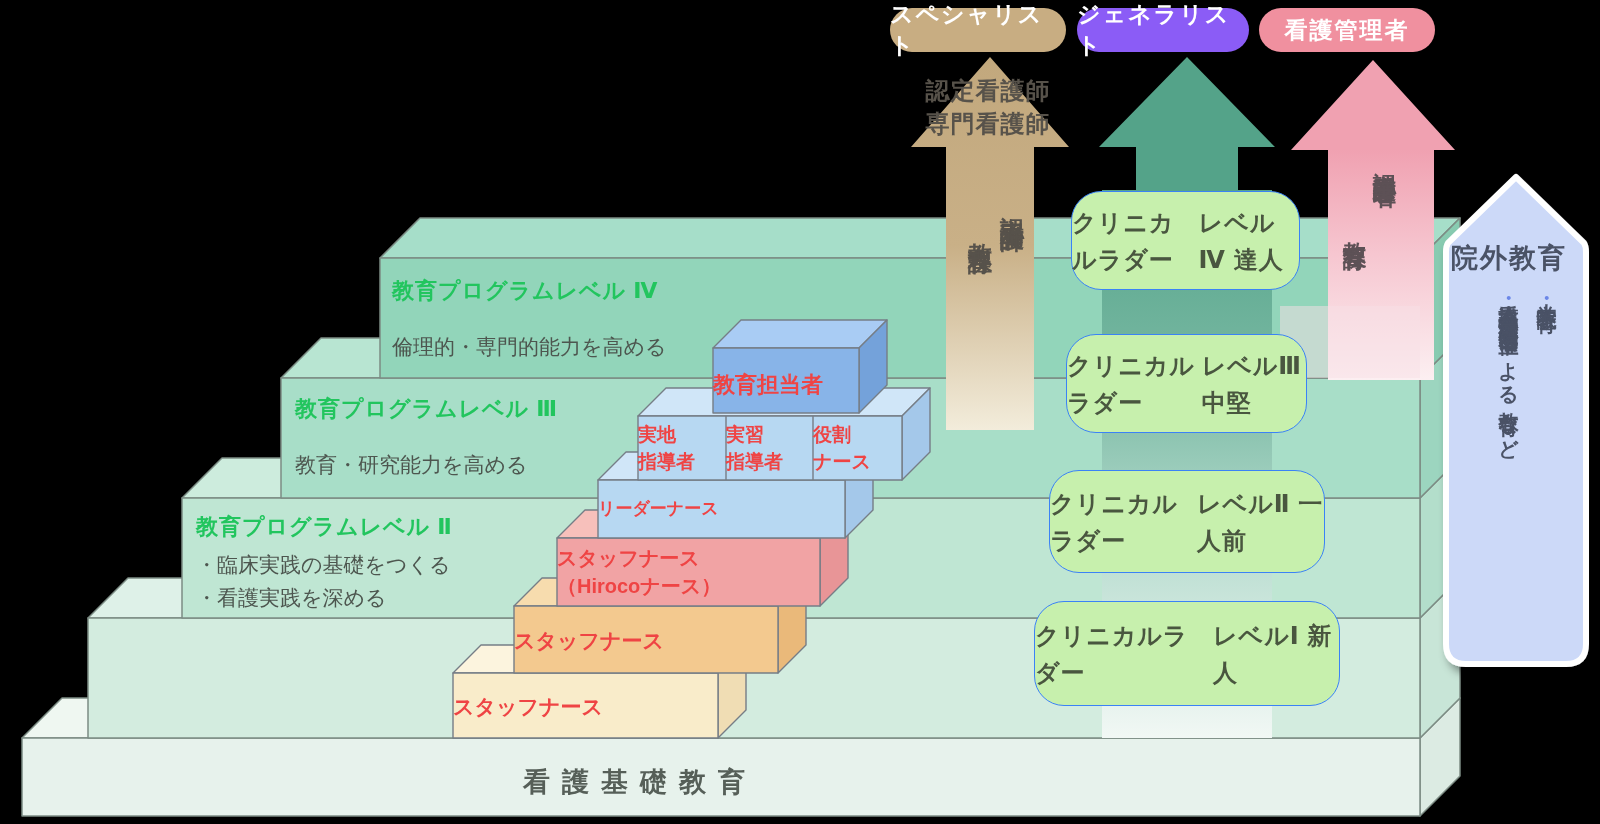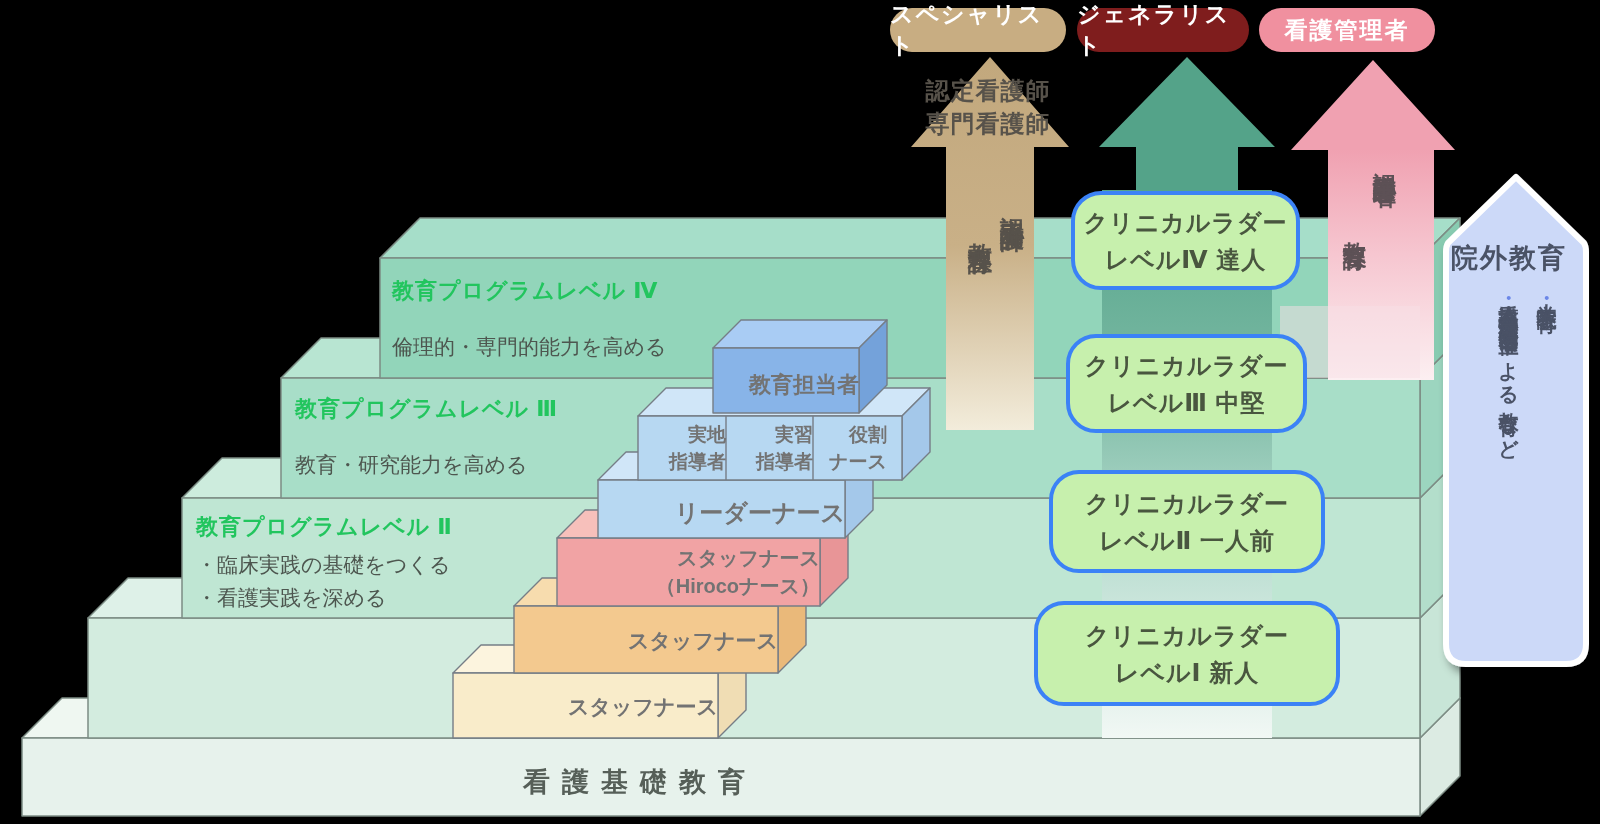--- a/index.html
+++ b/index.html
@@ -15,28 +15,28 @@
     position:absolute;height:44px;border-radius:23px;color:#fff;
     display:flex;align-items:center;justify-content:center;
     font-size:23px;font-weight:bold;letter-spacing:2px;
   }
   
   .step-label{position:absolute;color:#48524b;}
   .step-title{font-size:22px;font-weight:bold;letter-spacing:1px;color:#22c55e;}
   .step-line{font-size:21px;line-height:33px;color:#4d564f;margin-top:24px;}
   
   .ladder-box{
-    position:absolute;background:#c7f0ad;border:4px solid #3b82f6;border-radius:30px;
-    display:flex;flex-direction:column;align-items:center;justify-content:center;
+    position:absolute;background:#c7f0ad;border:1px solid #3b82f6;border-radius:30px;
+    display:flex;align-items:center;justify-content:center;
     color:#49563f;font-size:24px;font-weight:bold;line-height:37px;letter-spacing:1px;
     box-sizing:border-box;
   }
   
   .block-label{
-    position:absolute;text-align:right;color:#737373;font-weight:bold;
+    position:absolute;text-align:left;color:#ef4444;font-weight:bold;
   }
   
   .vtext{
     position:absolute;writing-mode:vertical-rl;text-orientation:mixed;
     font-weight:bold;
   }
   .tan-v{color:#57524b;font-size:24px;letter-spacing:3px;}
   .pink-v{color:#5d5156;font-size:23px;letter-spacing:2px;}
   
   .head-caption{
@@ -144,21 +144,21 @@
 
       <polygon points="713,348 741,320 887,320 859,348" fill="#a9ccf4"></polygon>
       <polygon points="859,348 887,320 887,385 859,413" fill="#74a2da"></polygon>
       <rect x="713" y="348" width="146" height="65" fill="#88b4e8"></rect>
     </g>
 
     <path d="M 1516 177 L 1584 243 Q 1586 246 1586 252 L 1586 644 Q 1586 664 1566 664 L 1466 664 Q 1446 664 1446 644 L 1446 252 Q 1446 246 1448 243 Z" fill="#ccd9f8" stroke="#ffffff" stroke-width="6" stroke-linejoin="round" filter="url(#softShadow)"></path>
   </svg>
 
   <div class="pill" style="left:890px;top:8px;width:176px;background:#c8ad82;">スペシャリスト</div>
-  <div class="pill" style="left:1077px;top:8px;width:172px;background:#7f1d1d;">ジェネラリスト</div>
+  <div class="pill" style="left:1077px;top:8px;width:172px;background:#8b5cf6;">ジェネラリスト</div>
   <div class="pill" style="left:1259px;top:8px;width:176px;background:#f0909f;">看護管理者</div>
 
   <div class="head-caption" style="left:898px;top:74px;width:180px;">
     <div>認定看護師</div>
     <div>専門看護師</div>
   </div>
 
   <div class="vtext tan-v" style="left:996px;top:197px;">認定看護師</div>
   <div class="vtext tan-v" style="left:964px;top:224px;">教育課程</div>
 
@@ -206,21 +206,21 @@
   </div>
   <div class="block-label" style="left:726px;width:87px;top:421px;font-size:19px;line-height:27px;">
     <div>実習</div>
     <div>指導者</div>
   </div>
   <div class="block-label" style="left:813px;width:74px;top:421px;font-size:19px;line-height:27px;">
     <div>役割</div>
     <div>ナース</div>
   </div>
 
-  <div class="block-label" style="left:598px;width:247px;top:497px;font-size:24px;">リーダーナース</div>
+  <div class="block-label" style="left:598px;width:247px;top:497px;font-size:17px;">リーダーナース</div>
 
   <div class="block-label" style="left:557px;width:263px;top:544px;font-size:20px;line-height:28px;">
     <div>スタッフナース</div>
     <div>（Hirocoナース）</div>
   </div>
 
   <div class="block-label" style="left:514px;width:264px;top:627px;font-size:21px;">スタッフナース</div>
   <div class="block-label" style="left:453px;width:265px;top:693px;font-size:21px;">スタッフナース</div>
 
   <div class="ext-title" style="left:1446px;top:240px;width:126px;">院外教育</div>

